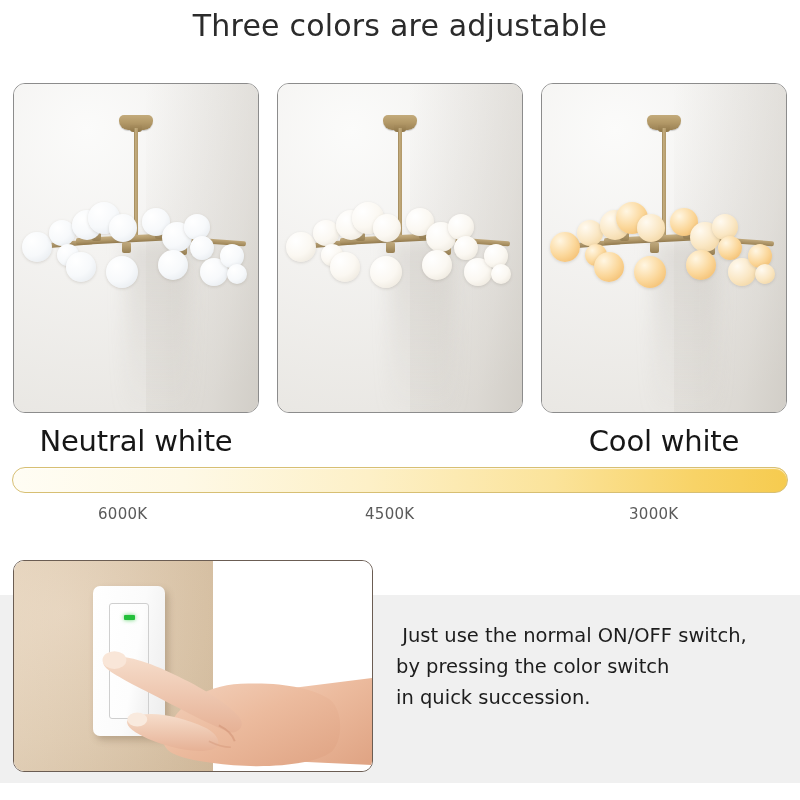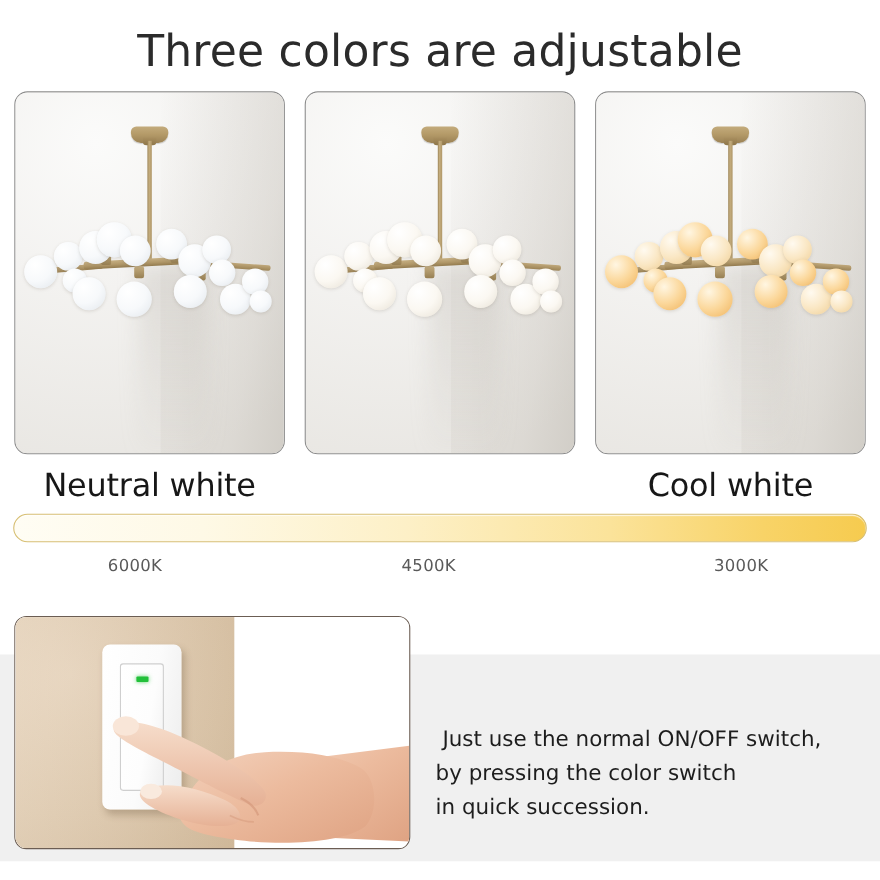--- a/index.html
+++ b/index.html
@@ -11,26 +11,25 @@
     font-family: "Liberation Sans", sans-serif;
     overflow: hidden;
     position: relative;
   }
 
   
   .page-title {
     position: absolute;
     top: 8px; left: 0; width: 800px;
     text-align: center;
-    font-size: 40px;
+    font-size: 30px;
     font-weight: 400;
     letter-spacing: 0.2px;
     color: #2b2b2b;
     font-family: "DejaVu Sans", sans-serif;
-    margin-top: 16px;
   }
 
   
   .card-row {
     position: absolute;
     top: 83px; left: 13px;
     width: 774px;
     display: flex;
     justify-content: space-between;
   }
@@ -152,21 +151,21 @@
   }
   .kelvin {
     position: absolute;
     font-size: 15px;
     color: #5a5a5a;
     font-family: "DejaVu Sans", sans-serif;
     letter-spacing: 0.3px;
   }
   .k1 { left: 98px; }
   .k2 { left: 365px; }
-  .k3 { left: 649px; text-align: right; }
+  .k3 { left: 629px; text-align: right; }
 
   
   .gray-panel {
     position: absolute;
     left: 0; top: 595px; width: 800px; height: 188px;
     background: #f0f0f0;
   }
 
   .switch-card {
     position: absolute;
@@ -210,21 +209,20 @@
     box-shadow: 0 0 4px rgba(40,200,60,0.75);
   }
 
   
   .hand { position: absolute; left: 0; top: 0; width: 100%; height: 100%; }
 
   .text-block {
     position: absolute;
     left: 396px; top: 620px;
     width: 390px;
-    margin-top: 36px;
   }
   .text-block p {
     font-size: 19.5px;
     line-height: 31px;
     color: #1d1d1d;
     font-family: "DejaVu Sans", sans-serif;
     white-space: pre;
   }
 </style>
 </head>

